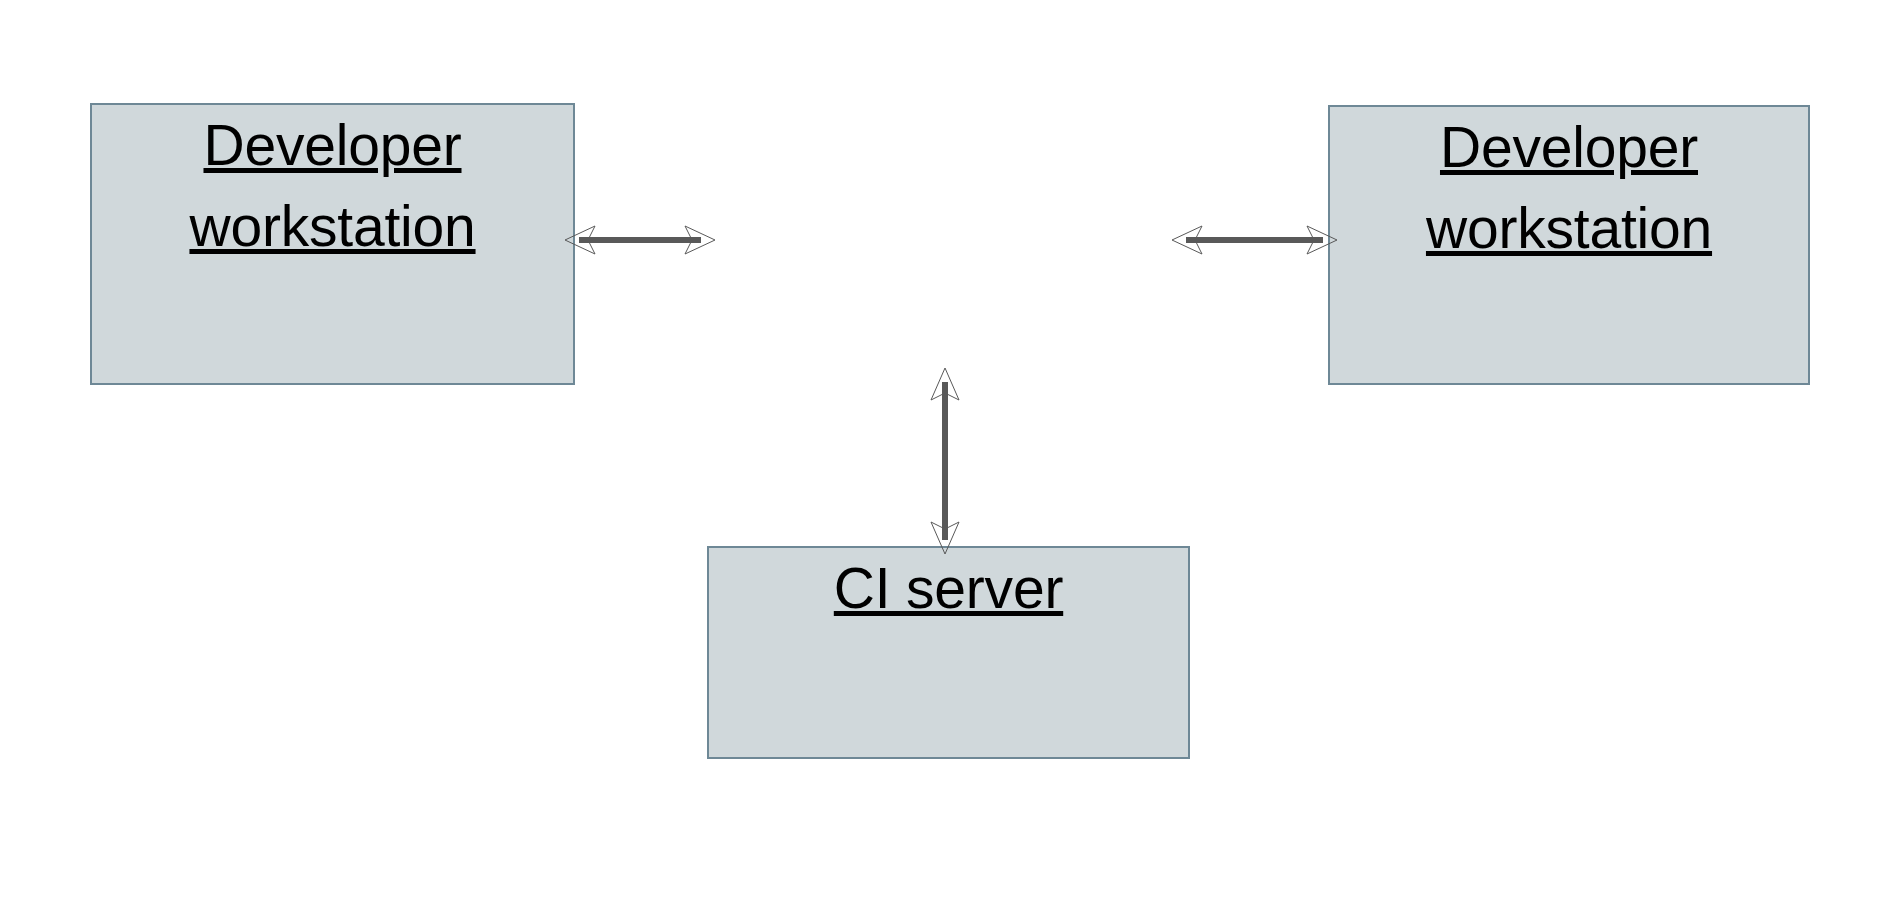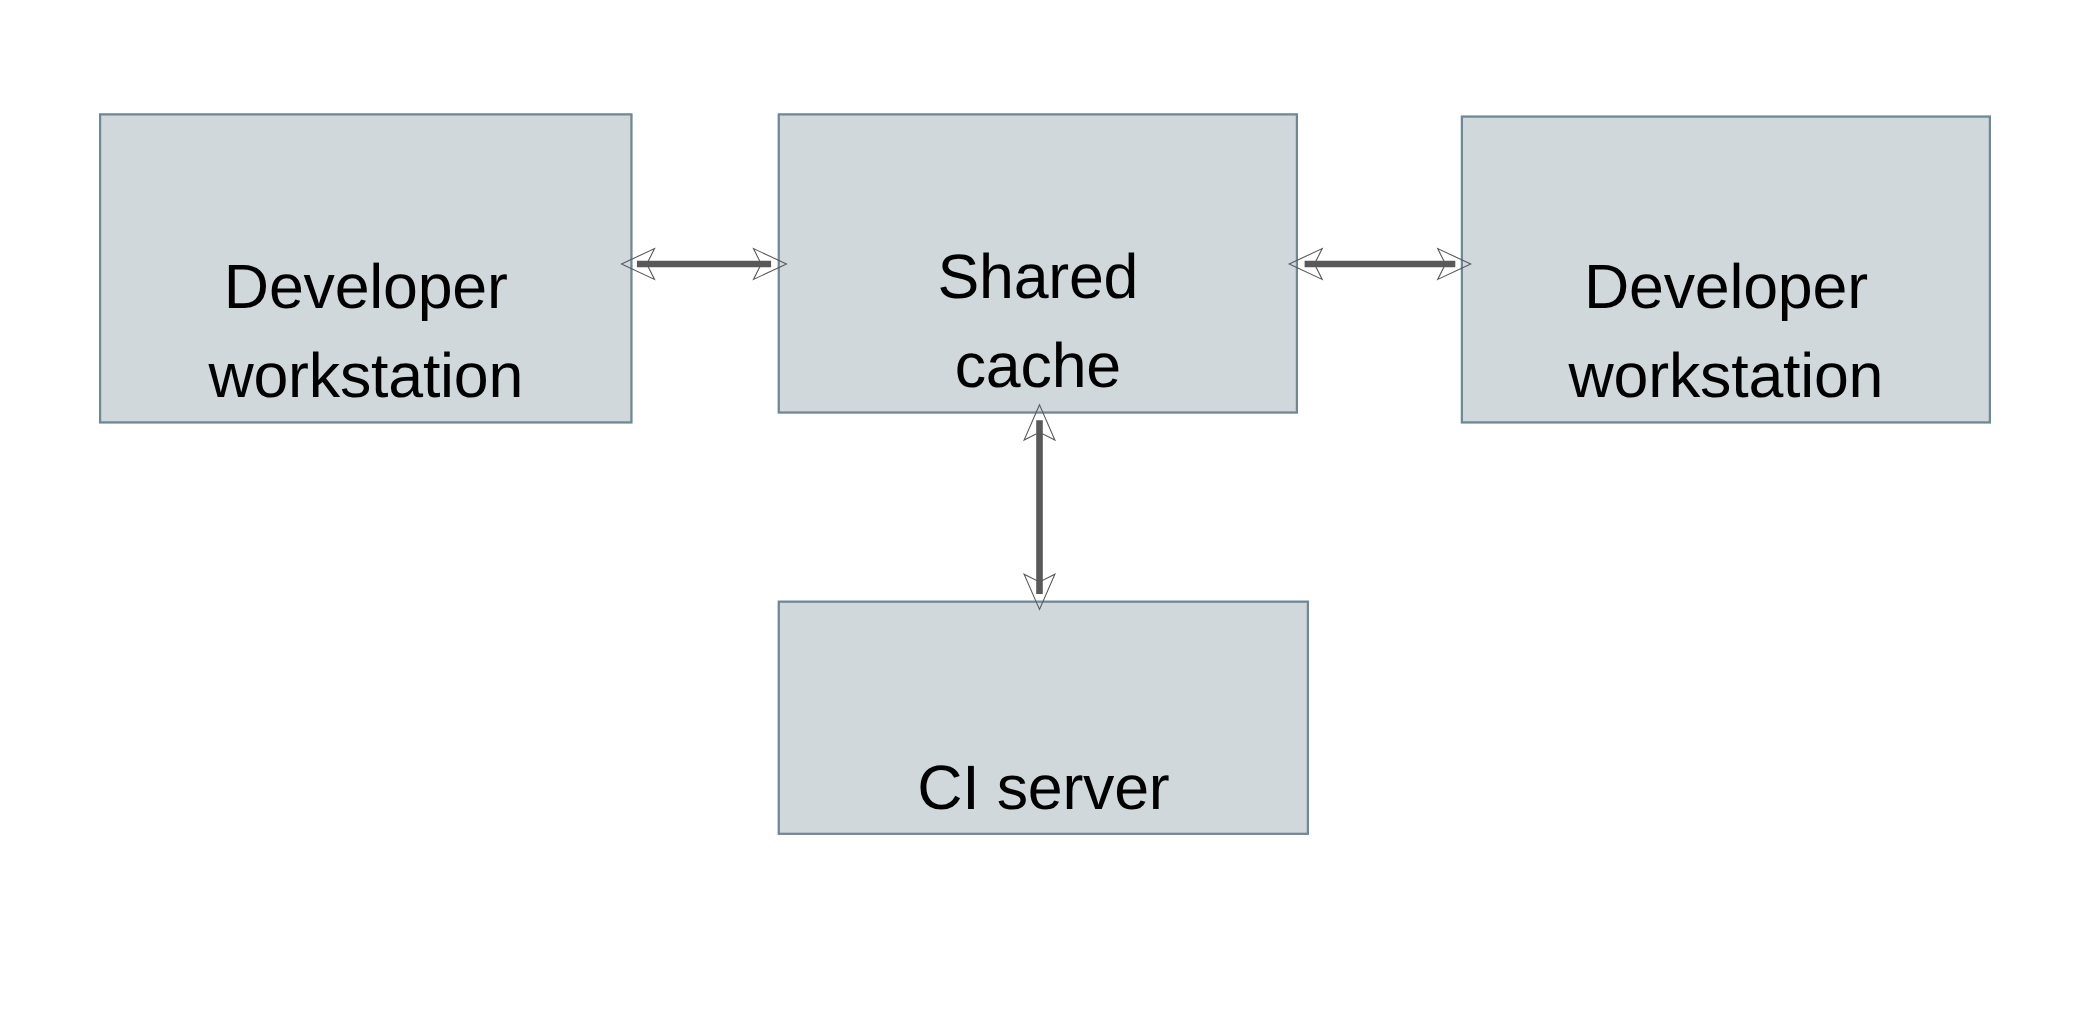--- a/index.html
+++ b/index.html
@@ -17,23 +17,24 @@
     height: 922px;
     background: #ffffff;
     overflow: hidden;
   }
   .node {
     position: absolute;
     box-sizing: border-box;
     background: #d0d8db;
     border: 2px solid #6e8896;
     display: flex;
-    align-items: flex-end;
+    align-items: flex-start;
     justify-content: center;
     text-align: center;
+    text-decoration: underline;
   }
   .node-label {
     font-family: "Liberation Sans", sans-serif;
     font-size: 57px;
     line-height: 1.42;
     color: #000000;
     letter-spacing: -0.2px;
     font-weight: 400;
     white-space: pre-line;
     padding: 0 6px;
@@ -60,24 +61,20 @@
 </head>
 <body>
 
 <div id="canvas">
 
   <div class="node" id="node-dev-left">
     <span class="node-label">Developer
 workstation</span>
   </div>
 
-  <div class="node" id="node-shared">
-    <span class="node-label">Shared
-cache</span>
-  </div>
 
   <div class="node" id="node-dev-right">
     <span class="node-label">Developer
 workstation</span>
   </div>
 
   <div class="node" id="node-ci">
     <span class="node-label">CI server</span>
   </div>
 

